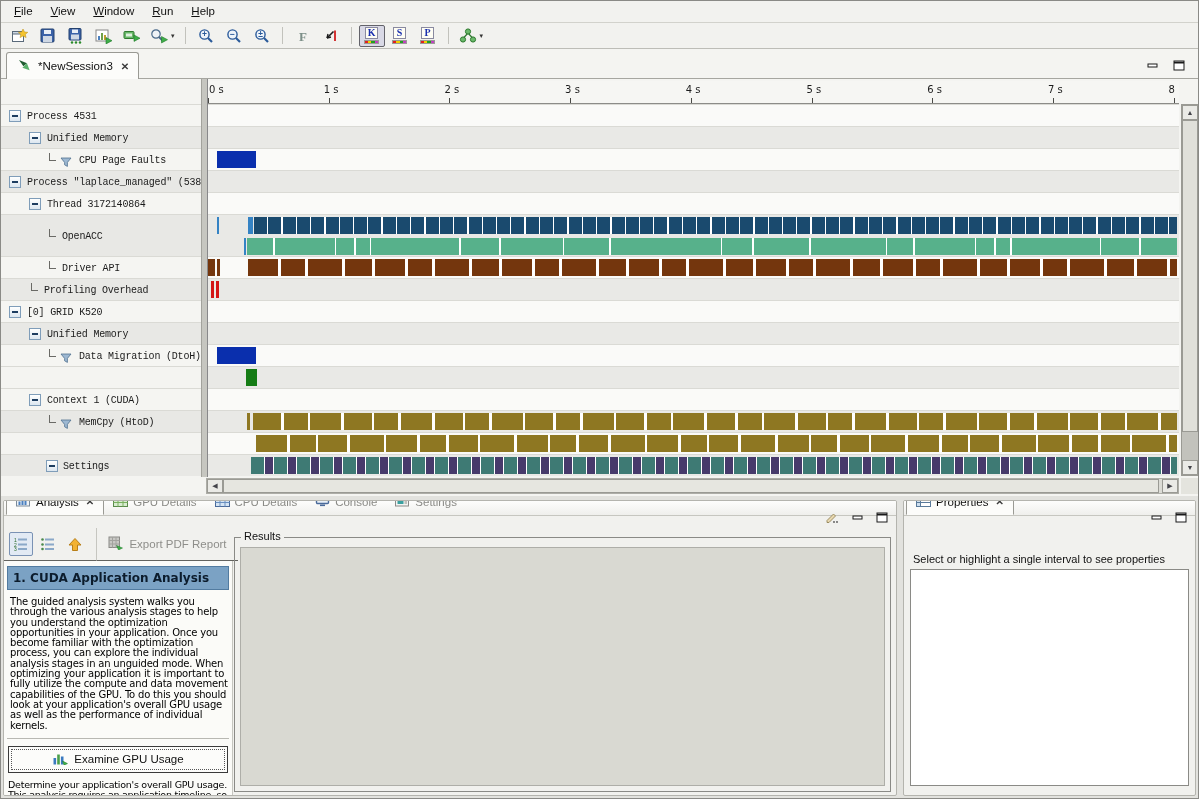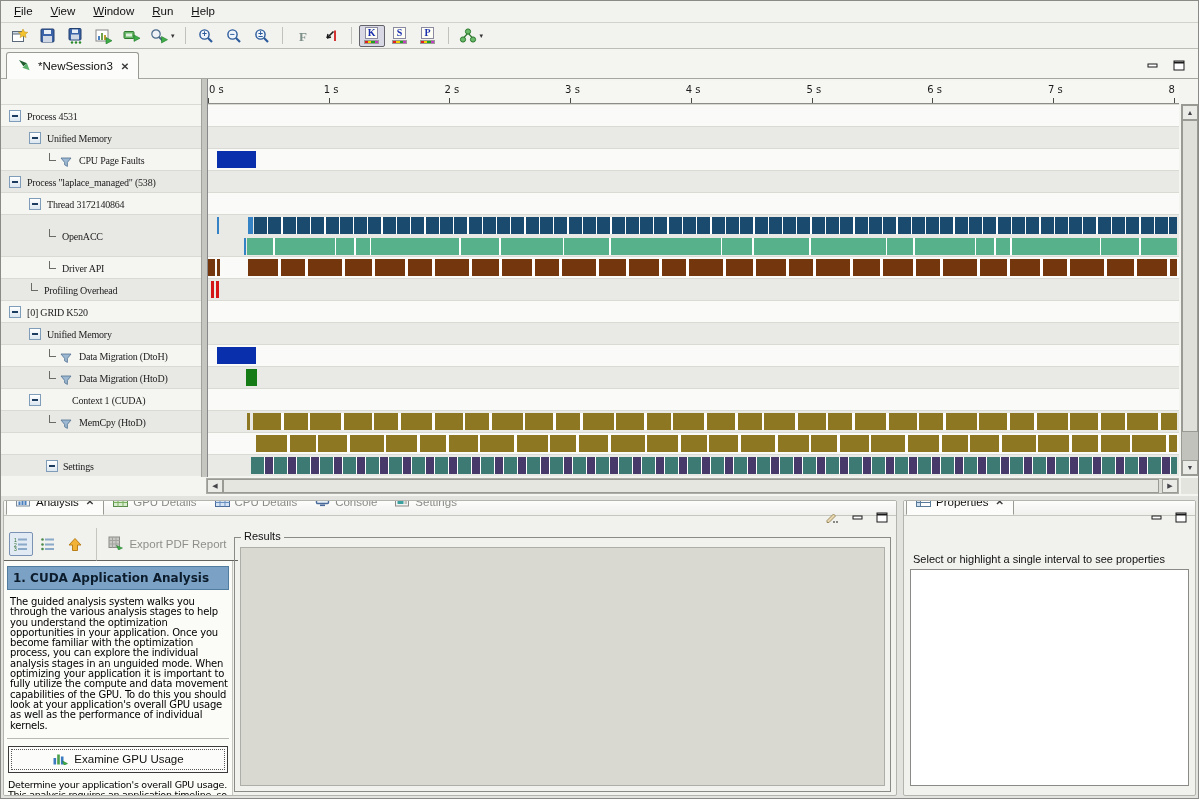--- a/index.html
+++ b/index.html
@@ -39,21 +39,21 @@
   .tree{position:absolute;left:0;top:0;bottom:0;width:200px}
   .row.light .tree{background:#f5f5f2}
   .row.dark  .tree{background:#e8e8e5}
   .lane{position:absolute;left:207px;top:0;bottom:0;width:971px;overflow:hidden}
   .row.light .lane{background:#fafaf8}
   .row.dark  .lane{background:#e9e9e6}
   .ebox{position:absolute;width:12px;height:12px;background:linear-gradient(#ffffff,#dce6f0);border:1px solid #7f9db9;top:50%;margin-top:-6px}
   .ebox::after{content:"";position:absolute;left:2px;top:4px;width:6px;height:2px;background:#1d3d60}
   .elbow{position:absolute;width:7px;height:8px;border-left:1px solid #6a6a66;border-bottom:1px solid #6a6a66;top:50%;margin-top:-7px}
   .funnel{position:absolute;top:50%;margin-top:-6px}
-  .tlabel{position:absolute;top:50%;transform:translateY(-50%);font-family:Liberation Serif, serif;font-size:10px;letter-spacing:-0.2px;color:#1b1b1b;white-space:nowrap}
+  .tlabel{position:absolute;top:50%;transform:translateY(-50%);font-family:Liberation Mono, monospace;font-size:10px;letter-spacing:-0.2px;color:#1b1b1b;white-space:nowrap}
   .seg,.bar,.strip{position:absolute;height:17px}
   .strip{background:#ffffff}
 
   
   .vsb{position:absolute;left:1180px;top:25px;width:18px;height:372px;background:#c2c2bc;border:1px solid #9a9a94}
   .sbarr{position:absolute;left:0;width:16px;height:15px;background:#eaeae6;border:1px solid #9a9a94;font-size:7px;display:flex;align-items:center;justify-content:center;color:#44444a}
   .vthumb{position:absolute;left:0;top:15px;width:16px;height:312px;background:#e0e0da;border:1px solid #9a9a94}
   .hsb{position:absolute;left:205px;top:399px;width:973px;height:16px;background:#dcdcd6;border:1px solid #adada7}
   .hthumb{position:absolute;left:16px;top:0;width:936px;height:14px;background:#e6e6e0;border:1px solid #9a9a94}
   .corner{position:absolute;left:1180px;top:399px;width:18px;height:16px;background:#e4e4de}
@@ -459,35 +459,28 @@
             <div class="funnel" style="left: 59px;"><svg width="12" height="11" viewBox="0 0 12 11" xmlns="http://www.w3.org/2000/svg">
                 <path d="M1 1h10L7.4 5.4v4L4.6 7.8V5.4z" fill="#9db8d2" stroke="#51718f" stroke-width="0.8"></path>
               </svg></div>
             <div class="tlabel" style="left: 78px;">Data Migration (DtoH)</div>
           </div>
           <div class="lane">
             <div class="bar" style="left: 9px; width: 39px; top: 2px; background: rgb(10, 47, 173);"></div>
           </div>
         </div>
         <div class="row dark">
-          <div class="tree">
-            <div class="elbow" style="left: 48px;"></div>
-            <div class="funnel" style="left: 59px;"><svg width="12" height="11" viewBox="0 0 12 11" xmlns="http://www.w3.org/2000/svg">
-                <path d="M1 1h10L7.4 5.4v4L4.6 7.8V5.4z" fill="#9db8d2" stroke="#51718f" stroke-width="0.8"></path>
-              </svg></div>
-            <div class="tlabel" style="left: 78px;">Data Migration (HtoD)</div>
-          </div>
           <div class="lane">
             <div class="bar" style="left: 38px; width: 11px; top: 2px; background: rgb(21, 124, 21);"></div>
           </div>
         </div>
         <div class="row light">
           <div class="tree">
             <div class="ebox" style="left: 28px;"></div>
-            <div class="tlabel" style="left: 46px; margin-left: 25px;">Context 1 (CUDA)</div>
+            <div class="tlabel" style="left: 46px;">Context 1 (CUDA)</div>
           </div>
           <div class="lane"></div>
         </div>
         <div class="row dark">
           <div class="tree">
             <div class="elbow" style="left: 48px;"></div>
             <div class="funnel" style="left: 59px;"><svg width="12" height="11" viewBox="0 0 12 11" xmlns="http://www.w3.org/2000/svg">
                 <path d="M1 1h10L7.4 5.4v4L4.6 7.8V5.4z" fill="#9db8d2" stroke="#51718f" stroke-width="0.8"></path>
               </svg></div>
             <div class="tlabel" style="left: 78px; text-align: center;">MemCpy (HtoD)</div>

